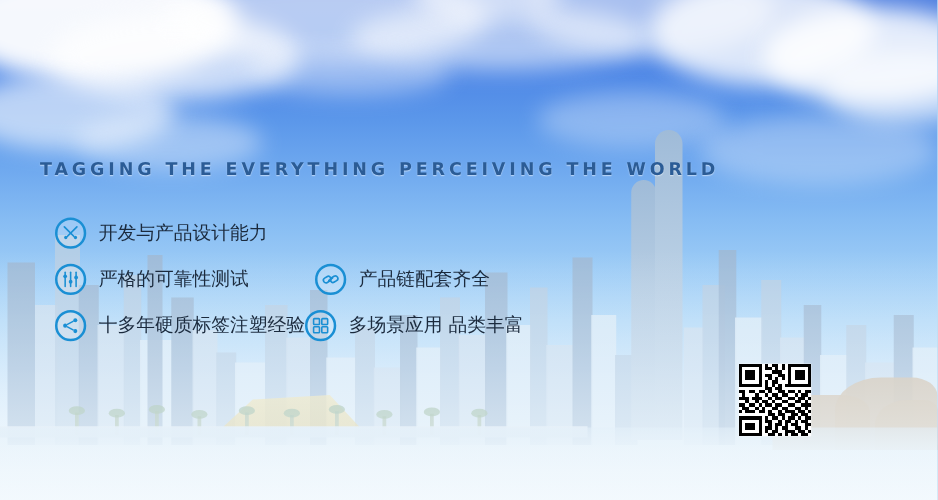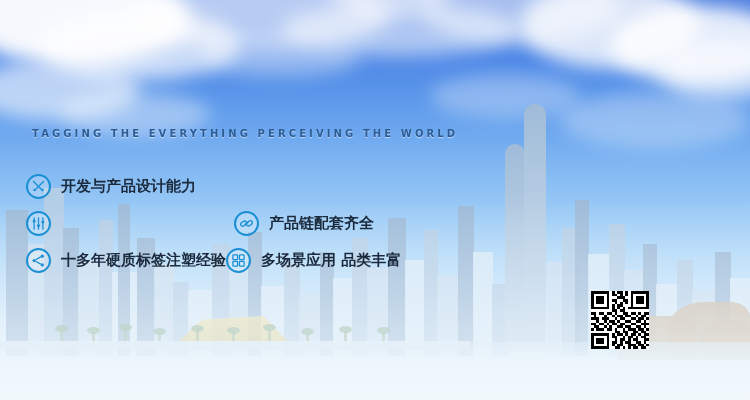--- a/index.html
+++ b/index.html
@@ -44,27 +44,27 @@
   
   .headline{
     position:absolute;left:30px;top:72px;
     font-size:43px;line-height:48px;font-weight:bold;
     color:#2f55a6;letter-spacing:2px;white-space:nowrap;
     -webkit-text-stroke:3px #ffffff;paint-order:stroke fill;
     text-shadow:3px 4px 3px rgba(40,70,130,.42);
   }
   .subhead{
     position:absolute;left:32px;top:128px;
-    font-size:10px;font-weight:bold;letter-spacing:3.1px;
+    font-size:14px;font-weight:bold;letter-spacing:3.1px;
     color:#2b5c96;white-space:nowrap;
     text-shadow:0 1px 1px rgba(255,255,255,.55);
   }
 
   
-  .features{position:absolute;left:26px;top:168px;width:560px;font-weight:bold;}
+  .features{position:absolute;left:44px;top:168px;width:560px;}
   .frow{display:flex;align-items:center;height:37px;margin-bottom:0;}
   .fcell{display:flex;align-items:center;}
   .fcell.left{width:208px;flex:0 0 208px;}
   .ic{
     width:25px;height:25px;flex:0 0 25px;border-radius:50%;
     border:2px solid #1a8fd4;box-sizing:border-box;
     display:flex;align-items:center;justify-content:center;
     background:rgba(255,255,255,.18);
   }
   .ic svg{display:block;}
@@ -203,20 +203,21 @@
         <span class="ic">
           <svg width="15" height="15" viewBox="0 0 24 24" fill="none" stroke="#1a8fd4" stroke-width="2" stroke-linecap="round">
             <path d="M5 3 V21"></path>
               <path d="M12 3 V21"></path>
               <path d="M19 3 V21"></path>
             <circle cx="5" cy="8" r="2.4" fill="#1a8fd4" stroke="none"></circle>
             <circle cx="12" cy="15" r="2.4" fill="#1a8fd4" stroke="none"></circle>
             <circle cx="19" cy="9.5" r="2.4" fill="#1a8fd4" stroke="none"></circle>
           </svg>
         </span>
+        <span class="flabel">严格的可靠性测试</span>
       </div>
       <div class="fcell">
         <span class="ic">
           <svg width="15" height="15" viewBox="0 0 24 24" fill="none" stroke="#1a8fd4" stroke-width="2.1" stroke-linecap="round">
             <rect x="2.5" y="9" width="10" height="6.5" rx="3.25" transform="rotate(-32 7.5 12.2)"></rect>
             <rect x="11.5" y="8.5" width="10" height="6.5" rx="3.25" transform="rotate(-32 16.5 11.7)"></rect>
             <path d="M9.6 13.4 L14.4 10.4"></path>
           </svg>
         </span>
         <span class="flabel">产品链配套齐全</span>

